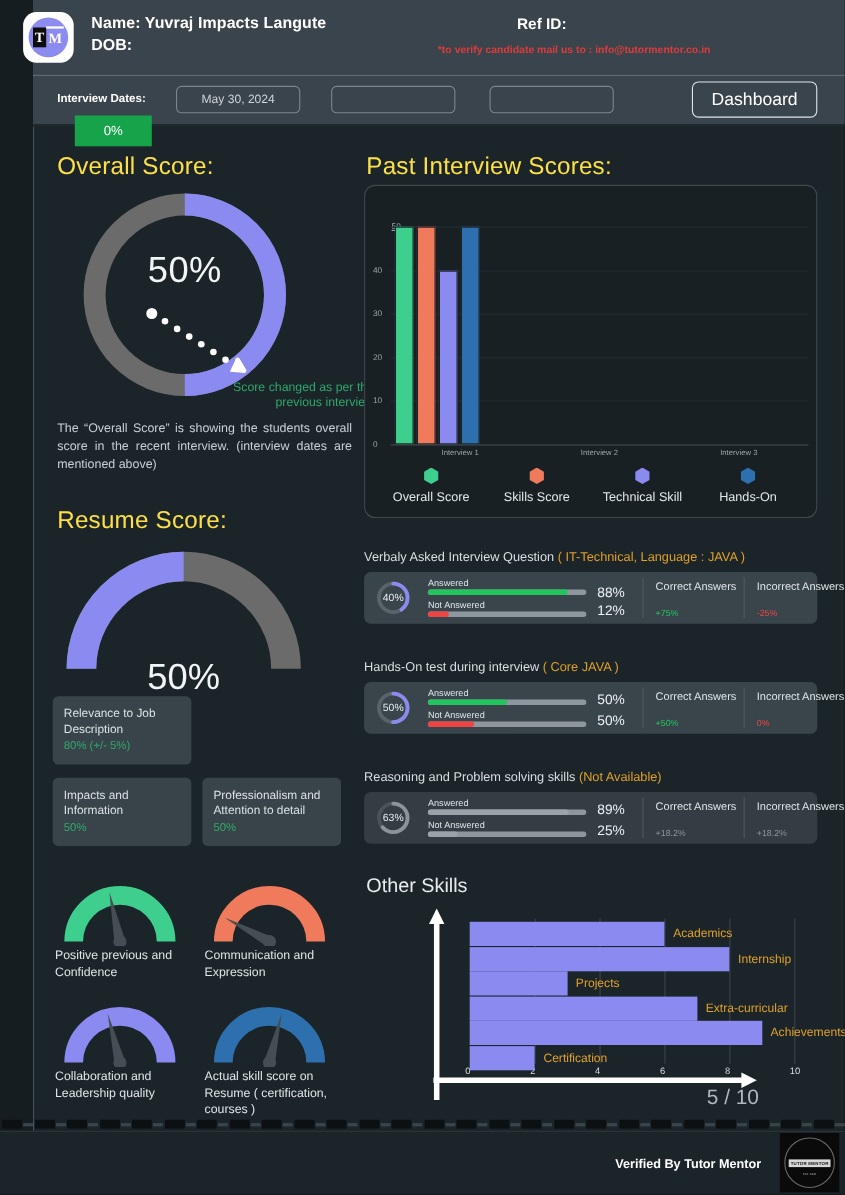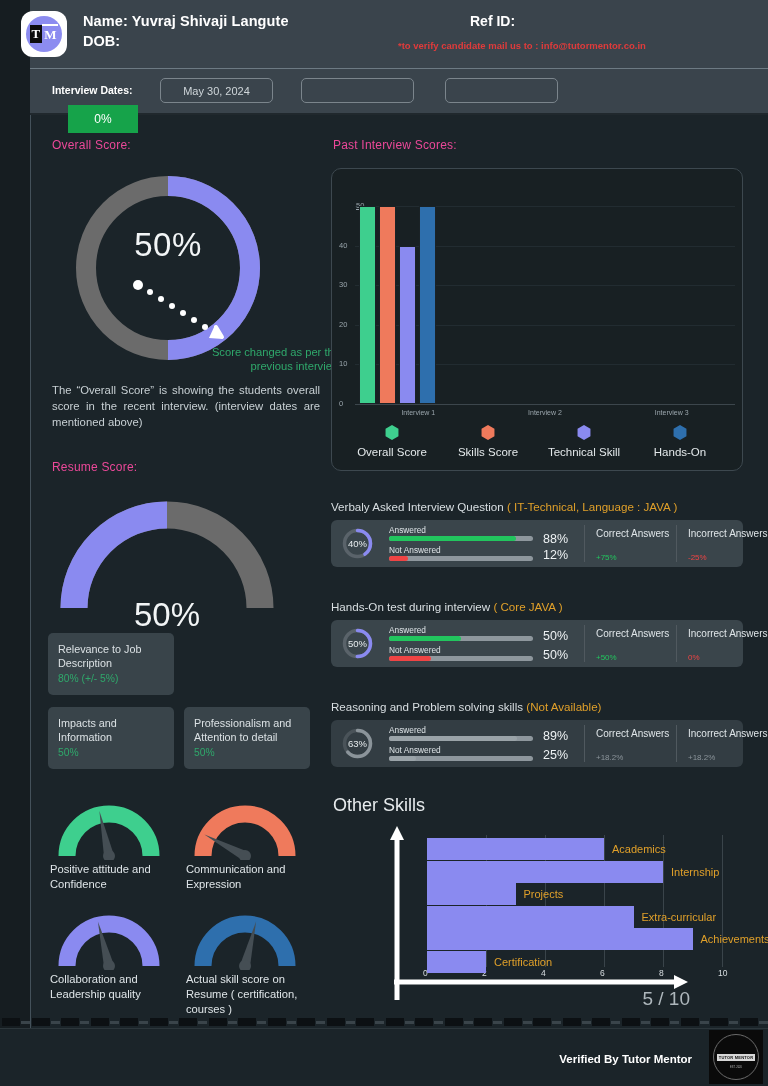--- a/index.html
+++ b/index.html
@@ -91,21 +91,21 @@
   #date1 { left: 301px; width: 113px; }
   #date2 { left: 445px; width: 113px; }
   .dash-btn {
     position: absolute; left: 629px; top: 74px; width: 114px; height: 33px;
     border: 1px solid #dfe4e7; border-radius: 6px;
     display: flex; align-items: center; justify-content: center;
     color: #ffffff; font-size: 16px;
   }
   
   .sec-title {
-    position: absolute; color: #ec4899; font-size: 12px; letter-spacing: .2px;
+    position: absolute; color: #fde047; font-size: 22px; letter-spacing: .2px;
   }
   .panel-card {
     position: absolute; border: 1px solid #3d484f; border-radius: 10px;
     background: #182023;
   }
   
   .donut-wrap { position: absolute; left: 68px; top: 168px; width: 200px; height: 200px; }
   .donut-pct {
     position: absolute; left: 0; top: 58px; width: 200px; text-align: center;
     color: #f2f5f6; font-size: 33px; letter-spacing: .5px;
@@ -217,30 +217,31 @@
     <div class="logo-circle">
       <div class="logo-tm">
         <span class="logo-t">T</span>
           <span class="logo-m">M</span>
       </div>
     </div>
   </div>
 
   <div class="hdr-name">
     <span>Name:</span>
-    <span>Yuvraj Shivaji Langute</span>
+    <span>Yuvraj Impacts Langute</span>
   </div>
   <div class="hdr-dob">DOB:</div>
   <div class="hdr-ref">Ref ID:</div>
   <div class="hdr-verify">*to verify candidate mail us to : info@tutormentor.co.in</div>
 
   <div class="ivd-label">Interview Dates:</div>
   <div class="date-box" id="date0">May 30, 2024</div>
   <div class="date-box" id="date1"></div>
   <div class="date-box" id="date2"></div>
+  <div class="dash-btn">Dashboard</div>
 
   <div class="sec-title" style="left:52px; top:138px;">Overall Score:</div>
 
   <div class="donut-wrap">
     <svg width="200" height="200" viewBox="0 0 200 200">
       <circle cx="100" cy="100" r="82" fill="none" stroke="#6b6b6b" stroke-width="20"></circle>
       <path d="M 100 18 A 82 82 0 0 1 100 182" fill="none" stroke="#8a8af0" stroke-width="20"></path>
     </svg>
     <div class="donut-pct">50%</div>
   </div>
@@ -391,21 +392,21 @@
         <div class="q-col-v" style="left:357px;top:33px;color:#8b949a">+18.2%</div>
       </div>
     </div>
 
   <div id="gauges">
       <div class="gauge" style="left: 50px; top: 798px;"><svg width="118" height="62" viewBox="0 0 118 62">
           <path d="M 17 58 A 42 42 0 0 1 101 58" fill="none" stroke="#3ecf8e" stroke-width="17"></path>
           <path d="M 63.9 57.0 L 49.4 13.0 L 54.1 59.0 Z" fill="#454e54"></path>
           <circle cx="59" cy="58" r="6" fill="#454e54"></circle>
         </svg></div>
-      <div class="gauge-lbl" style="left: 50px; top: 862px; width: 130px;">Positive attitude and Confidence</div>
+      <div class="gauge-lbl" style="left: 50px; top: 862px; width: 130px;">Positive previous and Confidence</div>
       <div class="gauge" style="left: 186px; top: 798px;"><svg width="118" height="62" viewBox="0 0 118 62">
           <path d="M 17 58 A 42 42 0 0 1 101 58" fill="none" stroke="#ef7a5c" stroke-width="17"></path>
           <path d="M 61.3 53.6 L 18.4 36.4 L 56.7 62.4 Z" fill="#454e54"></path>
           <circle cx="59" cy="58" r="6" fill="#454e54"></circle>
         </svg></div>
       <div class="gauge-lbl" style="left: 186px; top: 862px; width: 130px;">Communication and Expression</div>
       <div class="gauge" style="left: 50px; top: 908px;"><svg width="118" height="62" viewBox="0 0 118 62">
           <path d="M 17 58 A 42 42 0 0 1 101 58" fill="none" stroke="#8a8af0" stroke-width="17"></path>
           <path d="M 63.9 56.8 L 47.9 13.4 L 54.1 59.2 Z" fill="#454e54"></path>
           <circle cx="59" cy="58" r="6" fill="#454e54"></circle>

